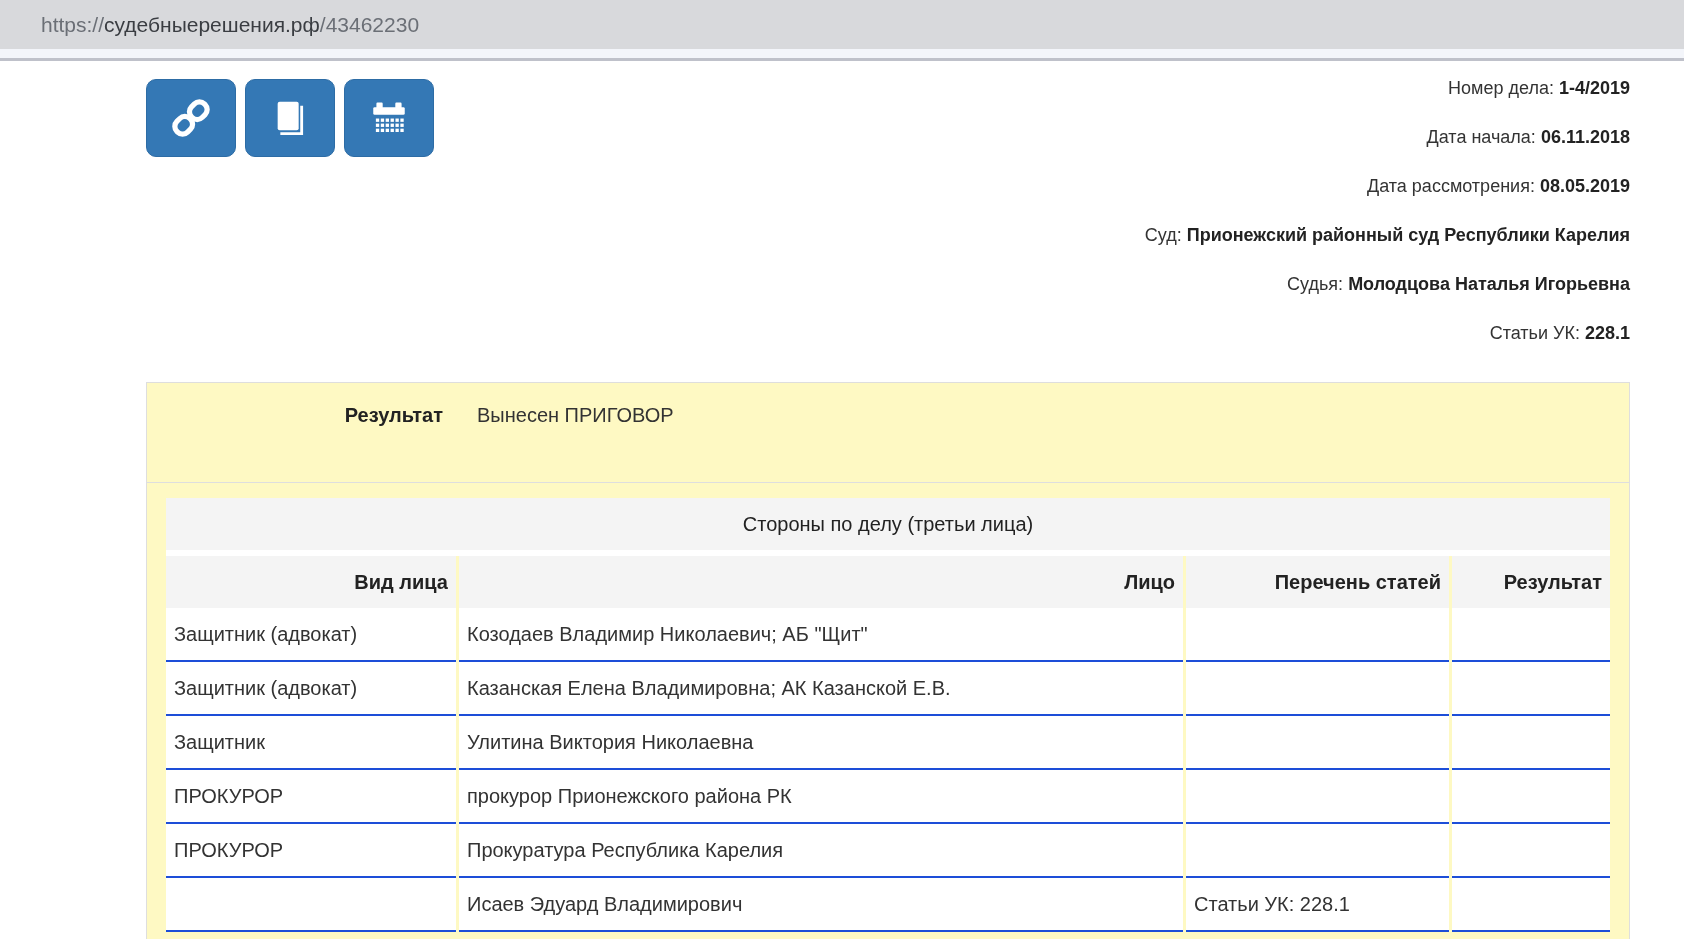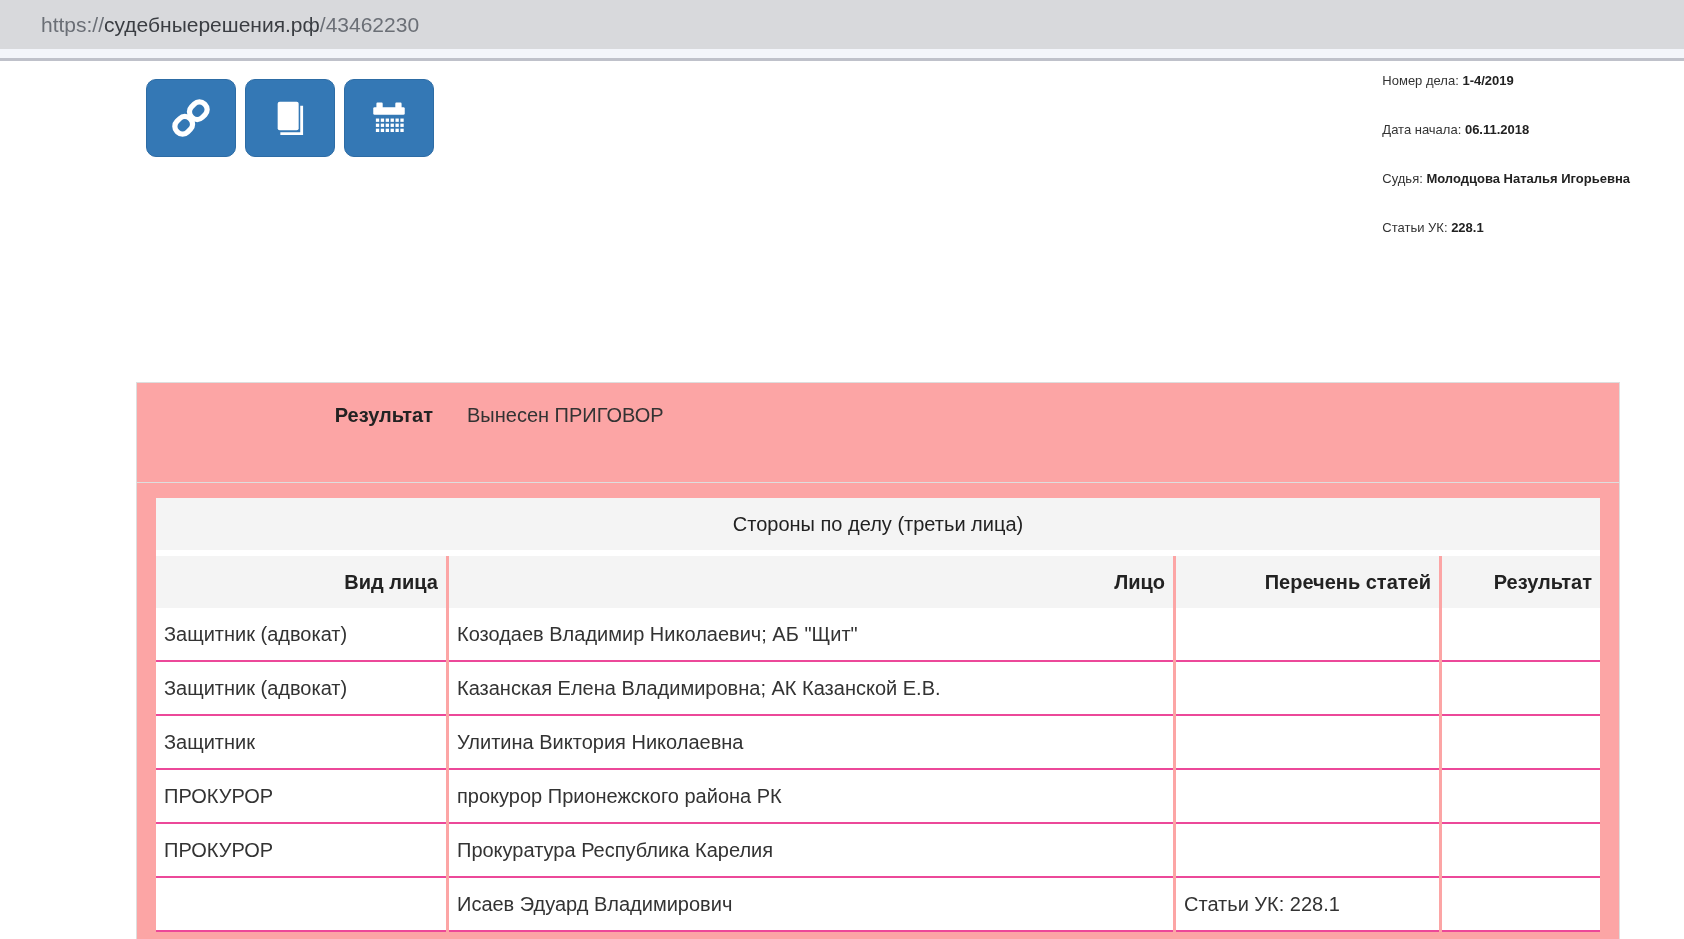--- a/index.html
+++ b/index.html
@@ -34,31 +34,31 @@
   }
   .icon-btn{
     width:90px;height:78px;box-sizing:border-box;
     background:#3478b5;border:1px solid #2d6ca5;border-radius:10px;
     display:flex;align-items:center;justify-content:center;
     cursor:pointer;padding:0;
   }
   .icon-btn svg{display:block;}
   
   .case-info{
-    position:absolute;top:56px;right:54px;
-    text-align:left;font-size:13px;color:#333;
+    position:absolute;top:64px;right:54px;
+    text-align:right;font-size:18px;color:#333;
   }
   .ci-line{height:49px;line-height:49px;white-space:nowrap;}
   .ci-value{font-weight:bold;color:#222;}
   
   .outer-box{
-    position:absolute;left:136px;top:382px;width:1484px;height:557px;
+    position:absolute;left:146px;top:382px;width:1484px;height:557px;
     box-sizing:border-box;
     border:1px solid #dedede;border-bottom:none;
-    background:#fca5a5;
+    background:#fef9c3;
   }
   .result-row{
     box-sizing:border-box;height:100px;
     border-bottom:1px solid #dedede;
     display:flex;align-items:flex-start;
     padding-top:21px;font-size:20px;
   }
   .result-label{
     width:296px;text-align:right;font-weight:bold;color:#222;
     flex:0 0 auto;
@@ -79,21 +79,21 @@
     height:58px;background:#f4f4f4;
     border-bottom:6px solid #ffffff;
     text-align:center;font-weight:normal;color:#222;vertical-align:middle;
   }
   .parties th.col-head{
     height:52px;background:#f4f4f4;
     font-weight:bold;color:#222;vertical-align:middle;text-align:right;
   }
   .parties td{
     height:54px;vertical-align:middle;
-    border-bottom:2px solid #ec4899;background:#fff;
+    border-bottom:2px solid #1d4ed8;background:#fff;
   }
 </style>
 </head>
 <body>
 
 <div class="urlbar">
   <div class="urlbar-text"><span class="url-dim">https://</span><span class="url-domain">судебныерешения.рф</span><span class="url-dim">/43462230</span></div>
 </div>
 <div class="urlbar-strip"></div>
 <div class="urlbar-divider"></div>
@@ -142,20 +142,22 @@
           <rect x="15.7" y="18.1" width="1.9" height="1.9"></rect>
           <rect x="18.5" y="18.1" width="1.9" height="1.9"></rect>
       </svg>
     </span>
   </button>
 </div>
 
 <div class="case-info">
   <div class="ci-line"><span class="ci-label">Номер дела:</span> <span class="ci-value">1-4/2019</span></div>
   <div class="ci-line"><span class="ci-label">Дата начала:</span> <span class="ci-value">06.11.2018</span></div>
+  <div class="ci-line"><span class="ci-label">Дата рассмотрения:</span> <span class="ci-value">08.05.2019</span></div>
+  <div class="ci-line"><span class="ci-label">Суд:</span> <span class="ci-value">Прионежский районный суд Республики Карелия</span></div>
   <div class="ci-line"><span class="ci-label">Судья:</span> <span class="ci-value">Молодцова Наталья Игорьевна</span></div>
   <div class="ci-line"><span class="ci-label">Статьи УК:</span> <span class="ci-value">228.1</span></div>
 </div>
 
 <div class="outer-box">
   <div class="result-row">
     <div class="result-label">Результат</div>
     <div class="result-value">Вынесен ПРИГОВОР</div>
   </div>
   <div class="parties-wrap">

